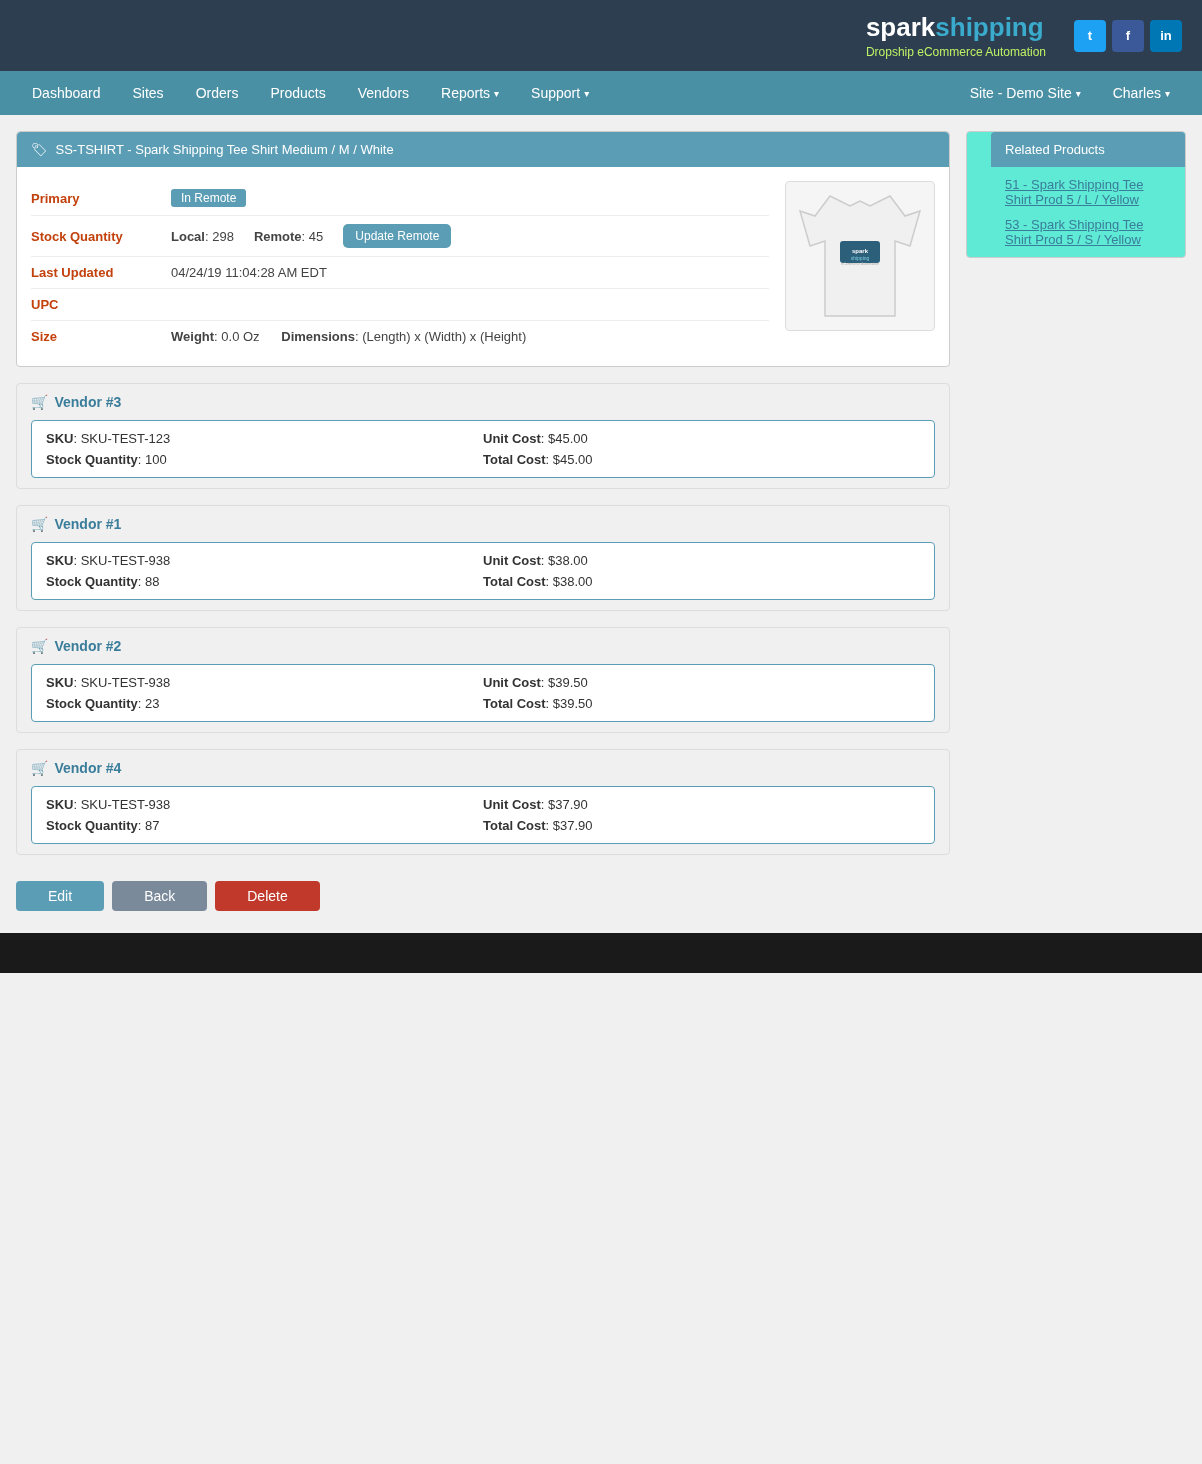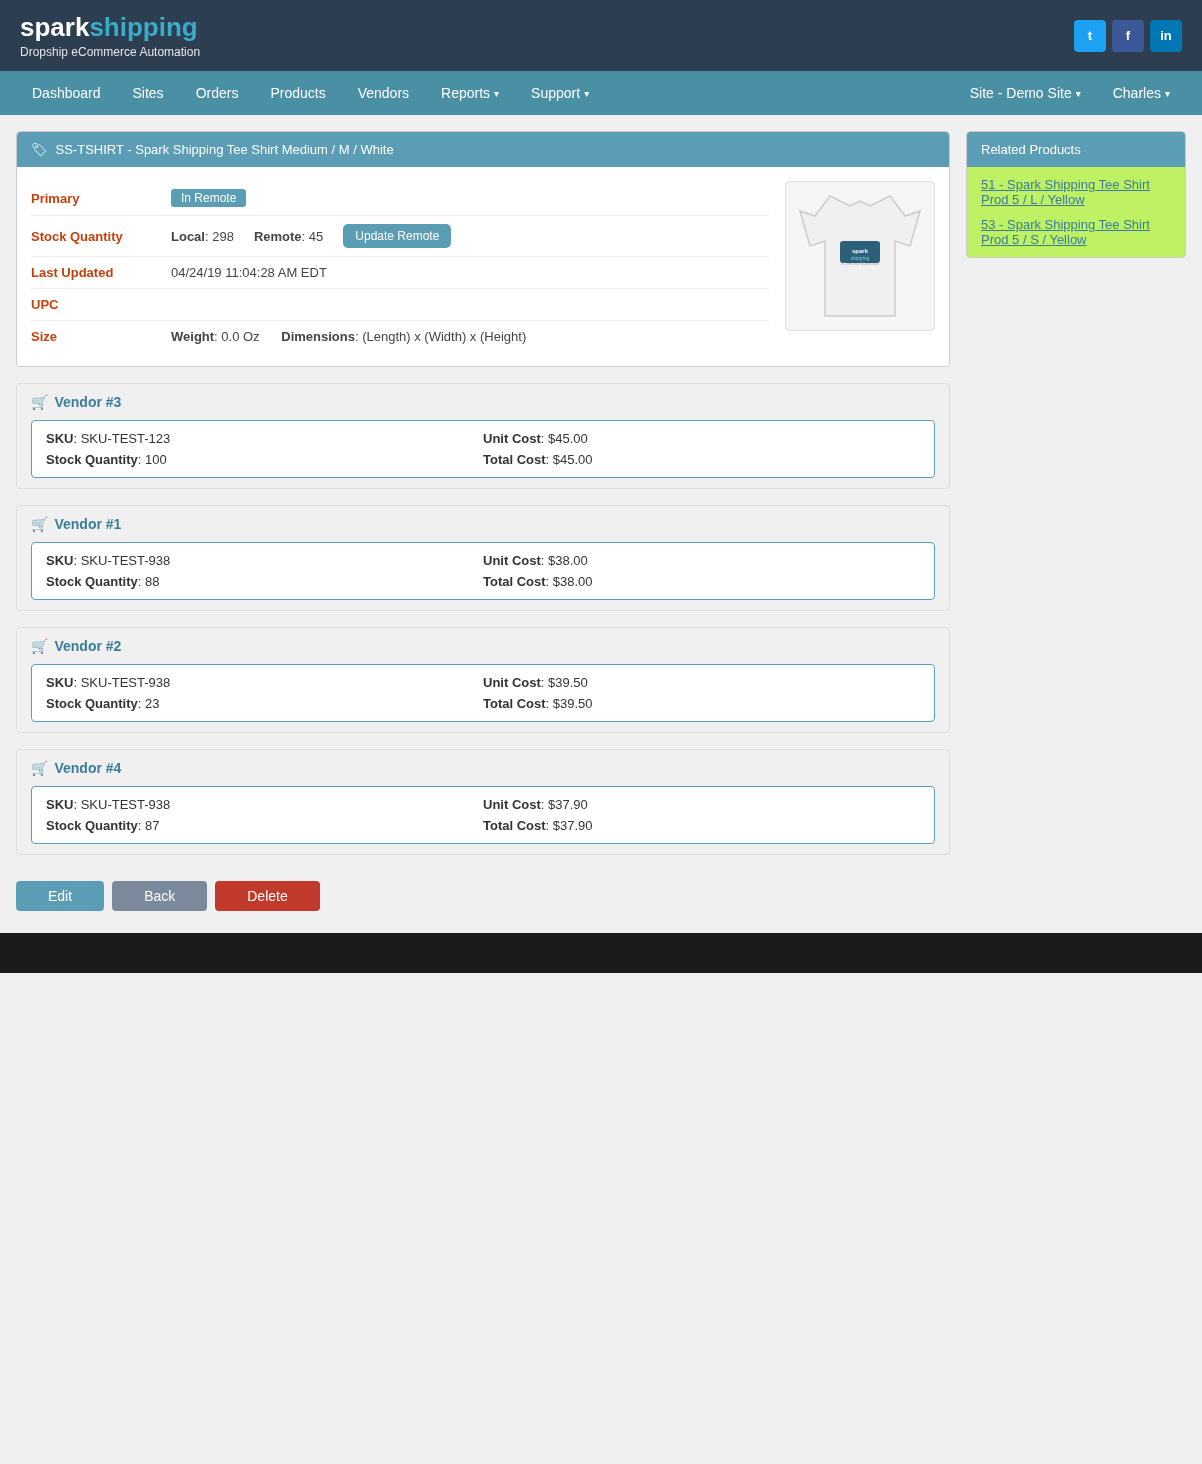--- a/index.html
+++ b/index.html
@@ -4,26 +4,27 @@
   <style>
     * { box-sizing: border-box; margin: 0; padding: 0; }
     body { font-family: Arial, sans-serif; font-size: 14px; background: #f0f0f0; }
 
     
     .top-header {
       background: #2c3e50;
       padding: 12px 20px;
       display: flex;
       align-items: center;
-      justify-content: space-between;
+      justify-content: flex-end;
+      gap: 28px;
     }
     .logo-text { font-size: 26px; font-weight: bold; }
     .logo-spark { color: #fff; }
     .logo-shipping { color: #3aabcc; }
-    .logo-tagline { color: #e5e5e5; font-size: 12px; margin-top: 2px; }
+    .logo-tagline { color: #bef264; font-size: 12px; margin-top: 2px; }
     .social-icons { display: flex; gap: 6px; }
     .social-icon {
       width: 32px; height: 32px; border-radius: 4px;
       display: flex; align-items: center; justify-content: center;
       color: white; font-weight: bold; font-size: 13px; cursor: pointer;
     }
     .social-twitter { background: #1da1f2; }
     .social-facebook { background: #3b5998; }
     .social-linkedin { background: #0077b5; }
 
@@ -166,23 +167,24 @@
     .vendor-info-grid {
       display: grid;
       grid-template-columns: 1fr 1fr;
       gap: 6px 0;
     }
     .vendor-info-item { font-size: 13px; color: #333; }
     .vendor-info-item strong { font-weight: bold; }
 
     
     .related-card {
-      background: #bef264;
+      background: #5eead4;
       border: 1px solid #ccc;
       border-radius: 4px;
+      padding-left: 24px;
     }
     .related-header {
       background: #5a9db5;
       color: #fff;
       padding: 10px 14px;
       font-size: 13px;
       border-radius: 4px 4px 0 0;
     }
     .related-body { padding: 10px 14px; }
     .related-link {

